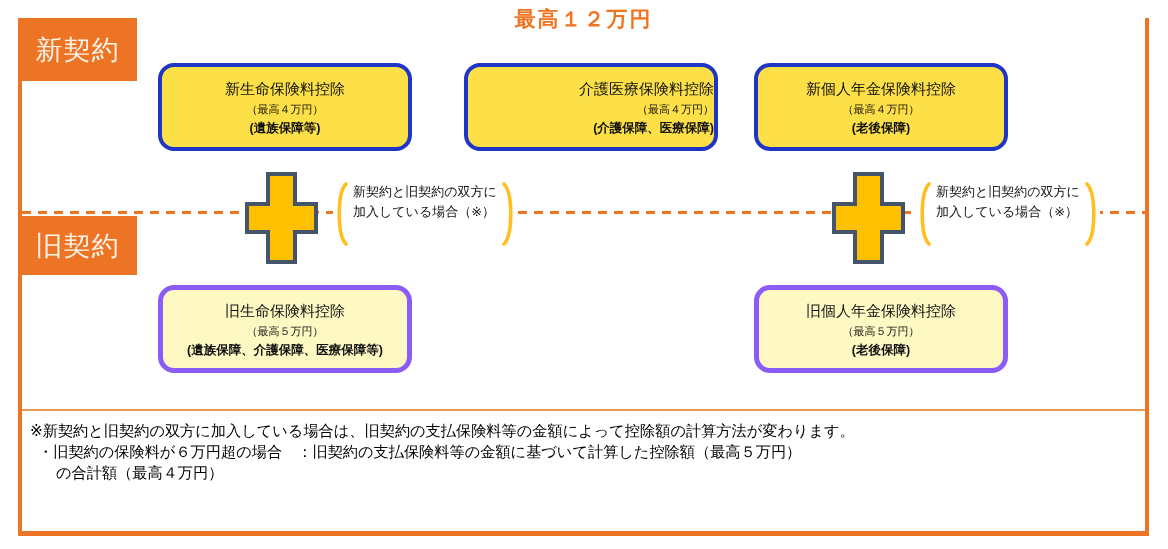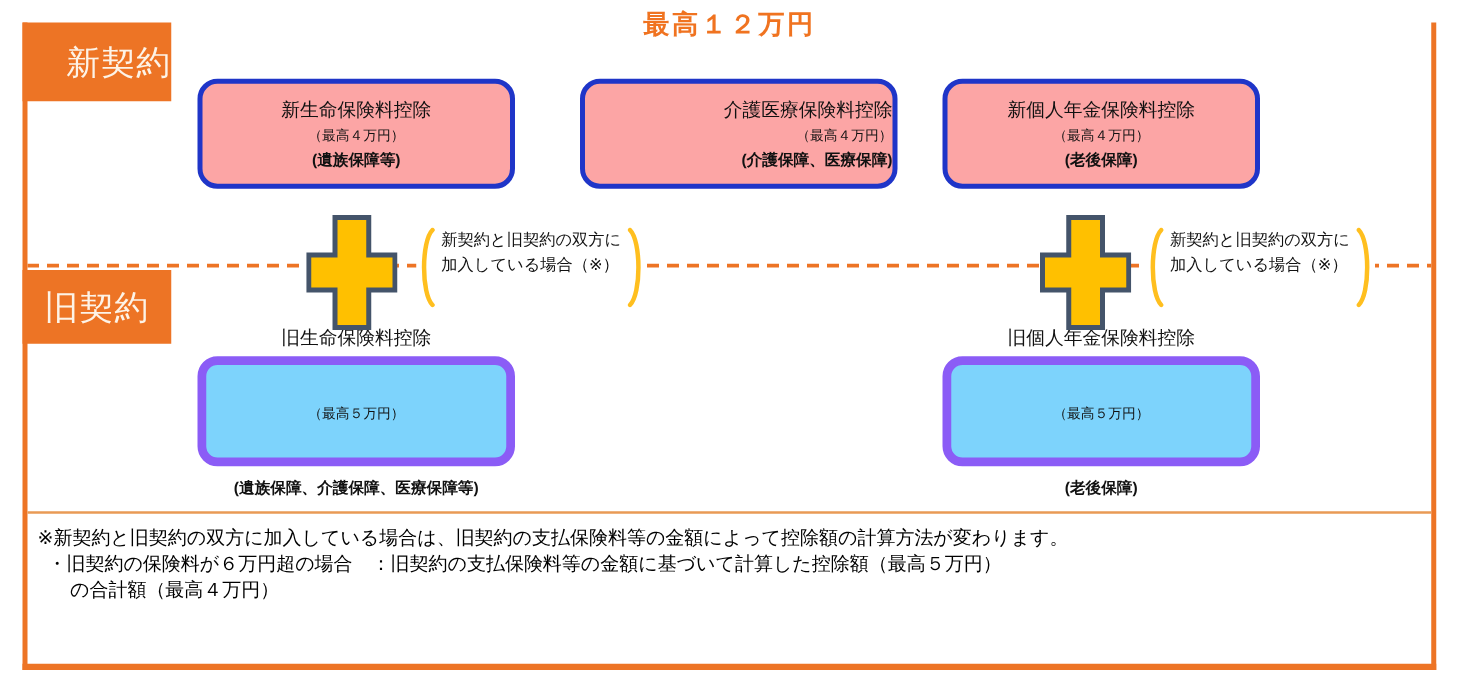--- a/index.html
+++ b/index.html
@@ -48,21 +48,21 @@
     position: absolute;
     left: 18px;
     width: 119px;
     background: #ED7425;
     color: #FDF3E7;
     font-size: 27px;
     display: flex; align-items: center; justify-content: center;
     letter-spacing: 1px;
     z-index: 4;
   }
-  .row-label.new { top: 18px;  height: 63px; justify-content: flex-end; }
+  .row-label.new { top: 18px;  height: 63px; }
   .row-label.old { top: 216px; height: 59px; }
 
   
   .dash-line {
     position: absolute;
     left: 22px; top: 211px;
     width: 1123px; height: 3px;
     background: repeating-linear-gradient(90deg, #ED7425 0 9px, rgba(0,0,0,0) 9px 16px);
     z-index: 1;
   }
@@ -71,22 +71,22 @@
   .dbox {
     position: absolute;
     width: 254px; height: 88px;
     border-radius: 16px;
     display: flex; flex-direction: column;
     align-items: center; justify-content: center;
     text-align: center;
     z-index: 3;
     background: #fff;
   }
-  .dbox.blue  { border: 4px solid #1F35C8; background: #fca5a5; }
-  .dbox.green { border: 7px solid #8b5cf6; background: #7dd3fc; gap: 40px; }
+  .dbox.blue  { border: 4px solid #1F35C8; background: #fde047; }
+  .dbox.green { border: 5px solid #8b5cf6; background: #fef9c3; }
   .dbox .bname { font-size: 15px; line-height: 21px; }
   .dbox .bmax  { font-size: 11px; line-height: 21px; }
   .dbox .bcov  { font-size: 12.5px; line-height: 17px; font-weight: bold; }
 
   .pos-b1 { left: 158px; top: 63px; }
   .pos-b2 { left: 464px; top: 63px; align-items: flex-end; }
   .pos-b3 { left: 754px; top: 63px; }
   .pos-g1 { left: 158px; top: 285px; }
   .pos-g2 { left: 754px; top: 285px; }
 

